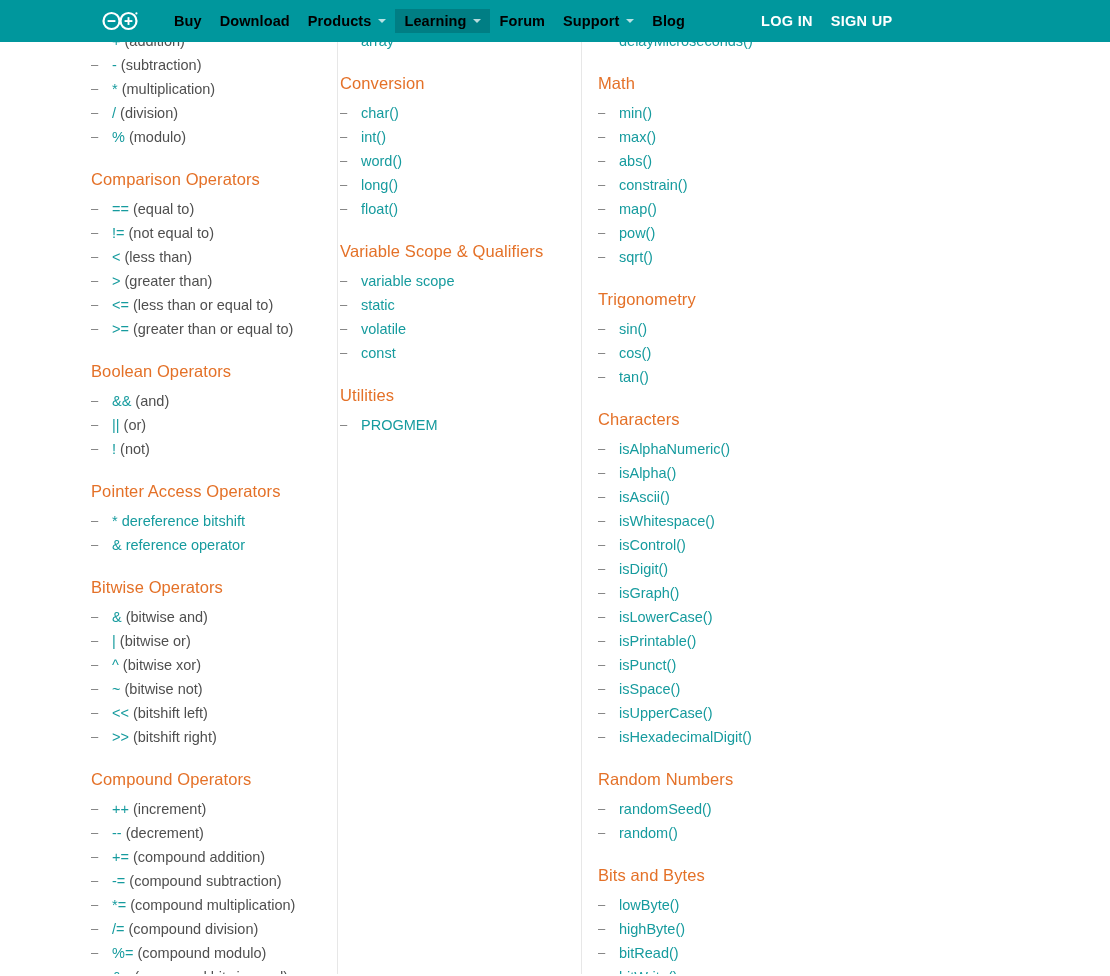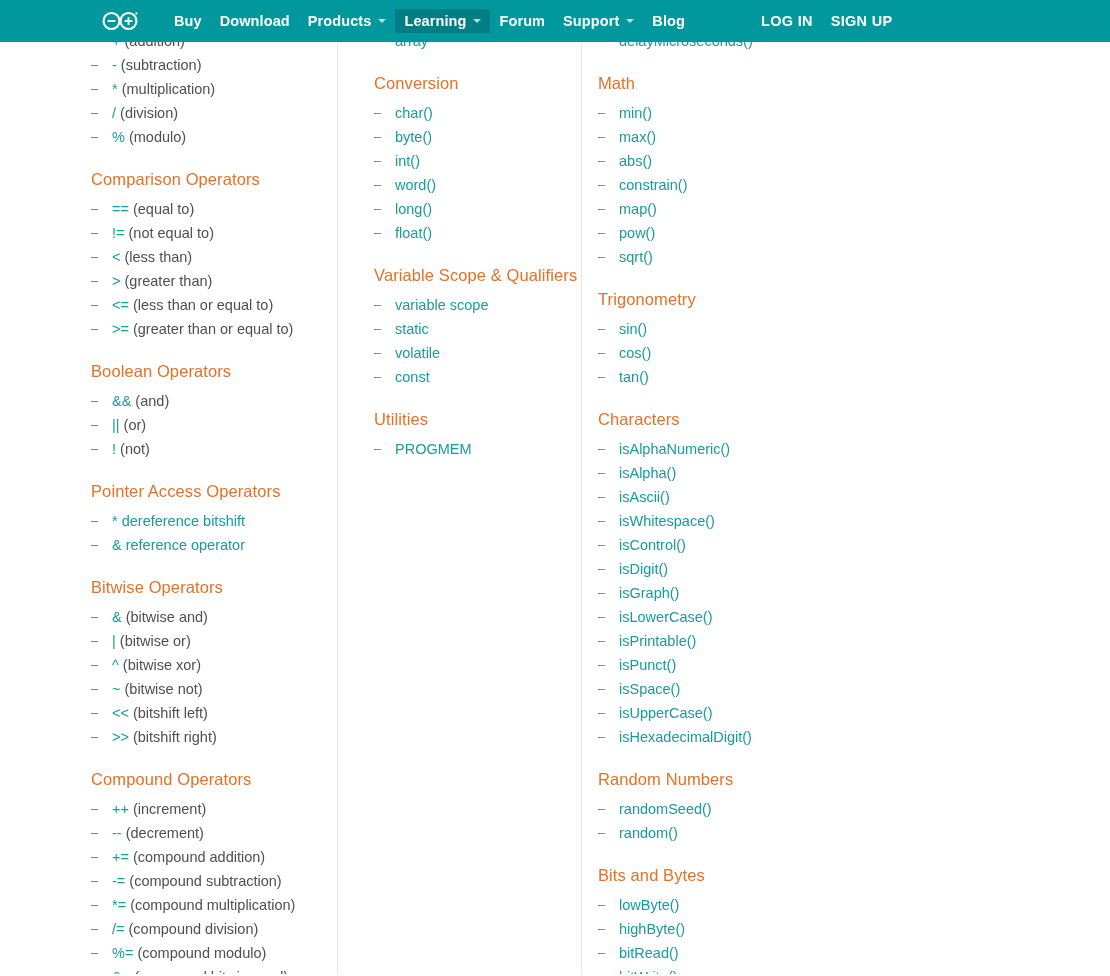--- a/index.html
+++ b/index.html
@@ -32,21 +32,21 @@
   .nav-logo {
     margin-left: 101px;
     margin-right: 26px;
     width: 38px;
     height: 22px;
     display: flex;
     align-items: center;
     justify-content: center;
   }
   .nav-item {
-    color: #ffffff;
+    color: #000000;
     font-size: 14.5px;
     font-weight: bold;
     letter-spacing: .1px;
     height: 24px;
     display: flex;
     align-items: center;
     padding: 0 9px;
     white-space: nowrap;
     cursor: pointer;
     text-decoration: none;
@@ -83,21 +83,21 @@
     width: 908px;
     height: 934px;
     overflow: hidden;
   }
   .col {
     position: absolute;
     top: -13px;
     box-sizing: border-box;
   }
   .col-1 { left: 91px;  width: 246px; }
-  .col-2 { left: 374px; width: 227px; }
+  .col-2 { left: 340px; width: 227px; }
   .col-3 { left: 598px; width: 250px; }
 
   .divider {
     position: absolute;
     top: 0;
     width: 1px;
     height: 934px;
     background: #e7e7e7;
   }
   .div-1 { left: 337px; }
@@ -276,21 +276,20 @@
   <div class="col col-2" id="col-1">
       <div class="sec-block first-sec">
         <ul class="items">
           <li><a class="lk">array</a></li>
         </ul>
       </div>
       <div class="sec-block">
         <h3 class="section">Conversion</h3>
         <ul class="items">
           <li><a class="lk">char()</a></li>
-          <li><a class="lk">byte()</a></li>
           <li><a class="lk">int()</a></li>
           <li><a class="lk">word()</a></li>
           <li><a class="lk">long()</a></li>
           <li><a class="lk">float()</a></li>
         </ul>
       </div>
       <div class="sec-block">
         <h3 class="section">Variable Scope &amp; Qualifiers</h3>
         <ul class="items">
           <li><a class="lk">variable scope</a></li>

